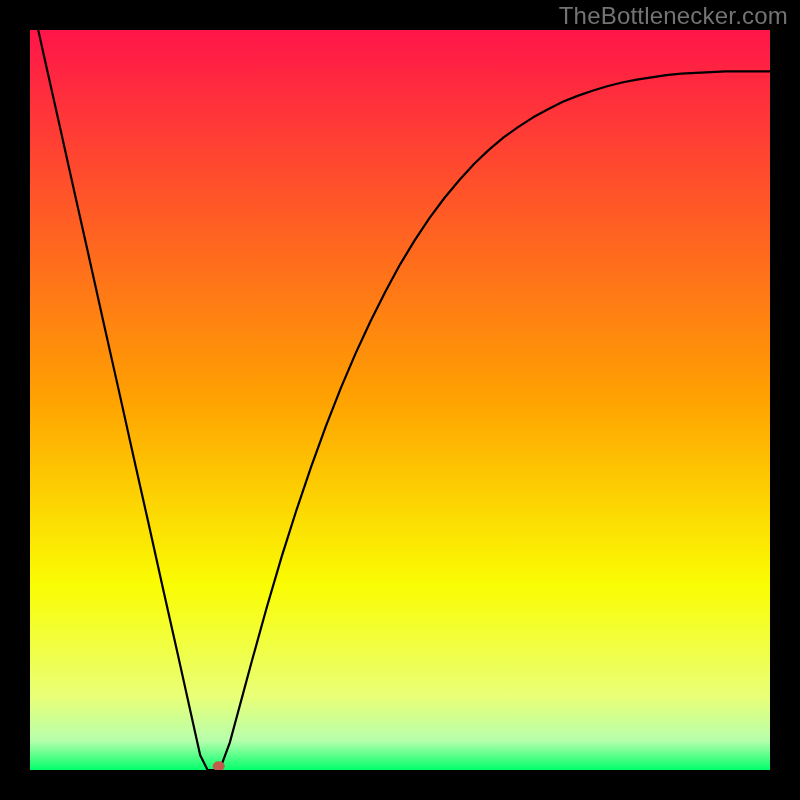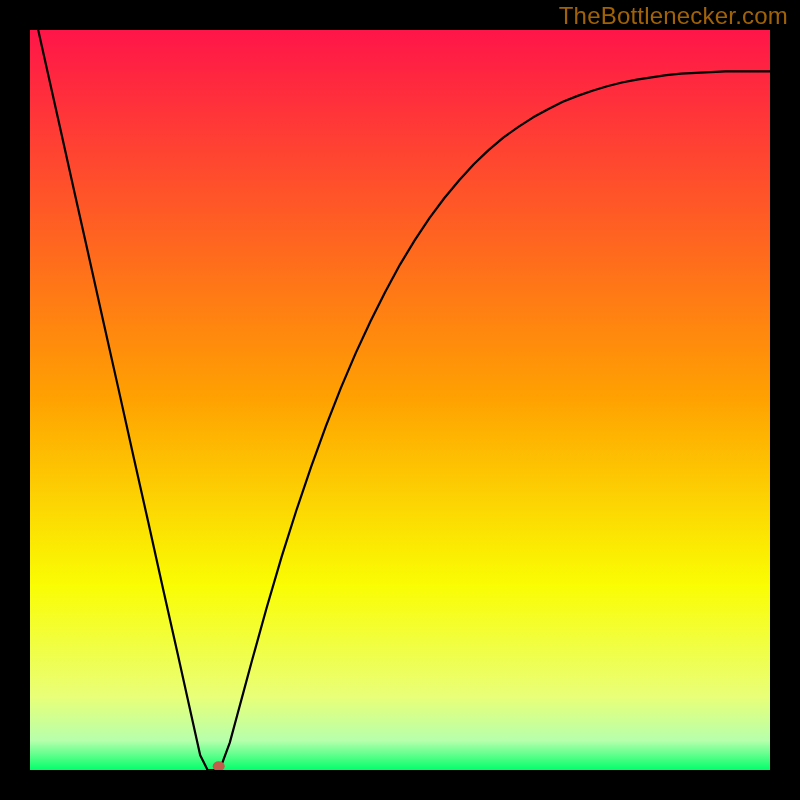--- a/index.html
+++ b/index.html
@@ -24,21 +24,21 @@
     height: 740px;
     overflow: hidden;
   }
   .watermark {
     position: absolute;
     top: 2px;
     right: 12px;
     font-family: Arial, Helvetica, sans-serif;
     font-size: 24px;
     font-weight: 500;
-    color: #a16207;
+    color: #737373;
     letter-spacing: 0.2px;
   }
   svg {
     display: block;
   }
 </style>
 </head>
 <body>
 <div class="outer">
 

